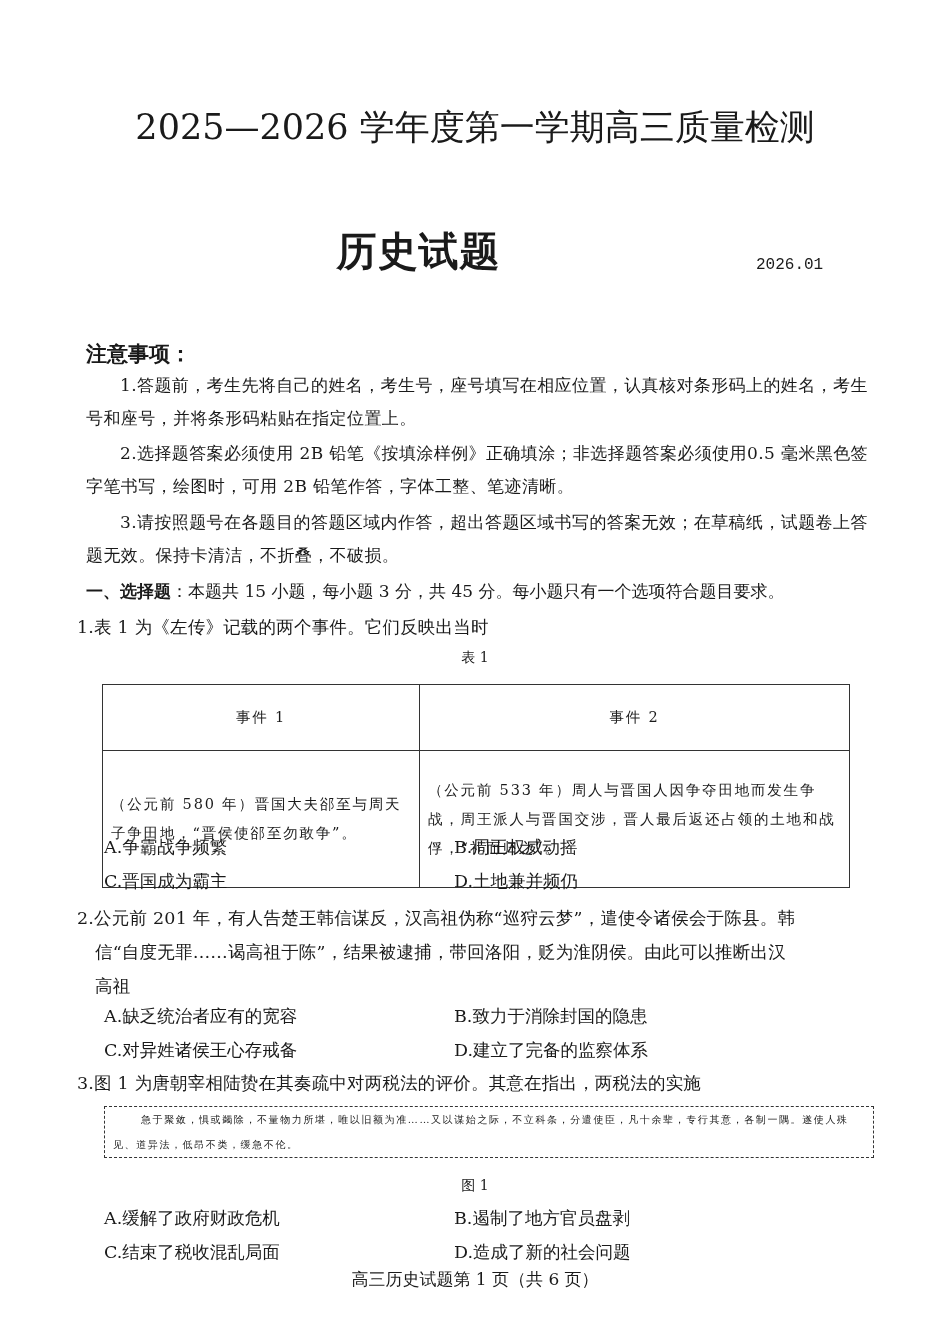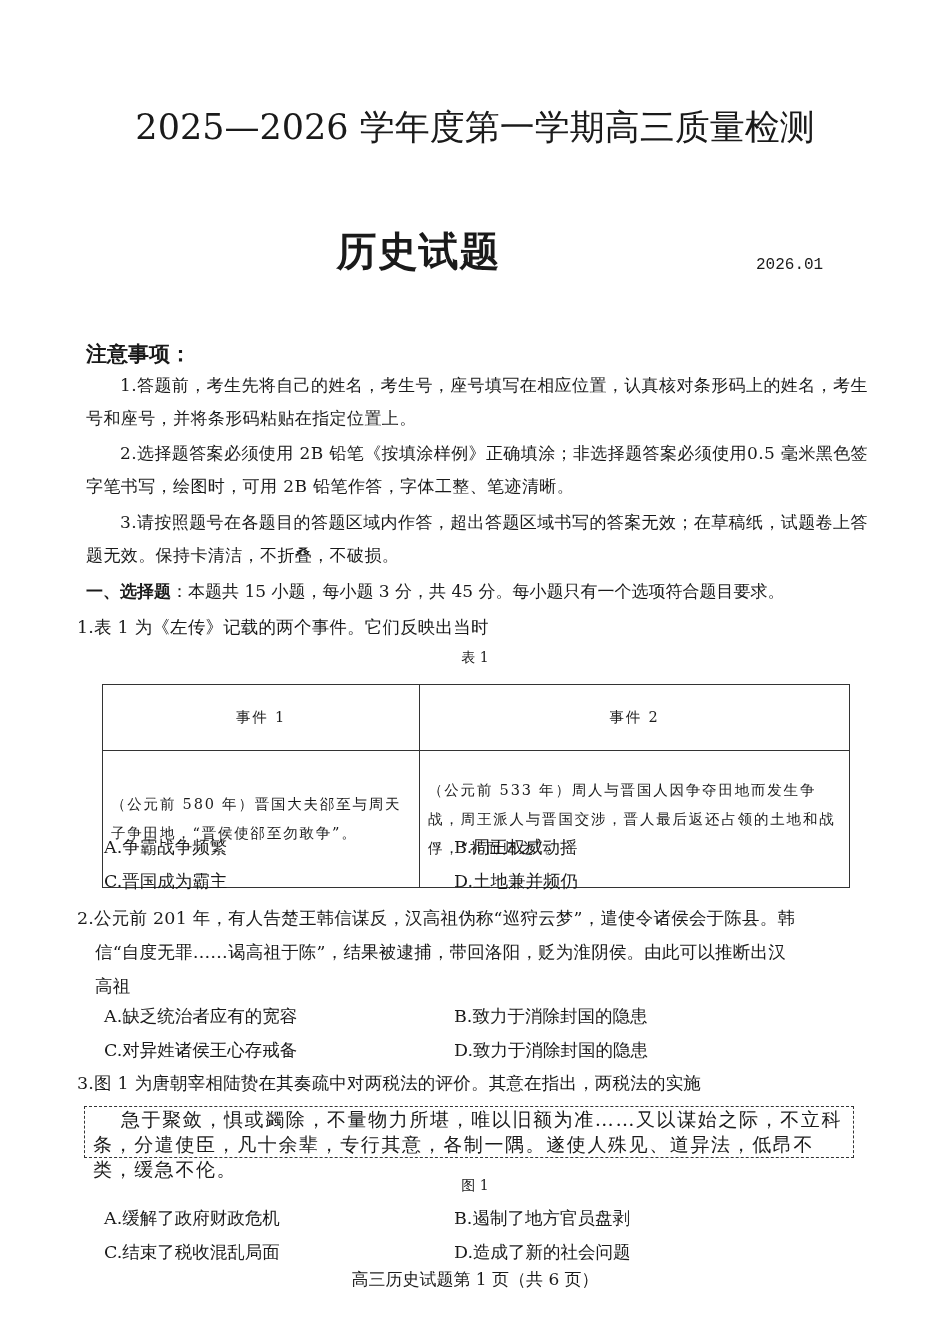--- a/index.html
+++ b/index.html
@@ -41,22 +41,22 @@
     border: 1.5px solid #333; padding: 16px 8px; font-weight: normal;
     letter-spacing: 1.8px;
   }
   table.events th { height: 33px; text-align: center; }
   table.events td { height: 104px; line-height: 29px; vertical-align: middle; }
   table.events td.c1 { width: 300px; }
   .opts { position: absolute; left: 104px; width: 700px; font-size: 17.5px; }
   .opt-row { height: 34px; display: flex; align-items: center; }
   .opt { width: 352px; }
   .quote-box {
-    position: absolute; left: 84px; top: 1106px; width: 752px; height: 50px;
-    border: 1.5px dashed #333; padding: 0 8px; font-size: 19px; line-height: 25px;
+    position: absolute; left: 104px; top: 1106px; width: 752px; height: 50px;
+    border: 1.5px dashed #333; padding: 0 8px; font-size: 10px; line-height: 25px;
     letter-spacing: 1.6px;
   }
   .footer { left: 0; width: 950px; top: 1268px; text-align: center; font-size: 17px; }
 </style>
 </head>
 <body>
 
 <div class="abs main-title">2025—2026 学年度第一学期高三质量检测</div>
 <div class="abs subject-title">历史试题</div>
 <div class="abs date">2026.01</div>
@@ -100,21 +100,21 @@
   <div class="q-cont">信“自度无罪……谒高祖于陈”，结果被逮捕，带回洛阳，贬为淮阴侯。由此可以推断出汉</div>
   <div class="q-cont">高祖</div>
 </div>
 <div class="opts" style="top:999px;">
   <div class="opt-row">
     <span class="opt">A.缺乏统治者应有的宽容</span>
     <span class="opt">B.致力于消除封国的隐患</span>
   </div>
   <div class="opt-row">
     <span class="opt">C.对异姓诸侯王心存戒备</span>
-    <span class="opt">D.致力于消除封国的隐患</span>
+    <span class="opt">D.建立了完备的监察体系</span>
   </div>
 </div>
 
 <div class="abs question" style="top:1066px;">3.图 1 为唐朝宰相陆贽在其奏疏中对两税法的评价。其意在指出，两税法的实施</div>
 <div class="quote-box">
   <div class="indent" style="text-indent:28px;">急于聚敛，惧或蠲除，不量物力所堪，唯以旧额为准……又以谋始之际，不立科条，分遣使臣，凡十余辈，专行其意，各制一隅。遂使人殊见、道异法，低昂不类，缓急不伦。</div>
 </div>
 <div class="abs caption" style="top:1177px;">图 1</div>
 <div class="opts" style="top:1201px;">
   <div class="opt-row">

